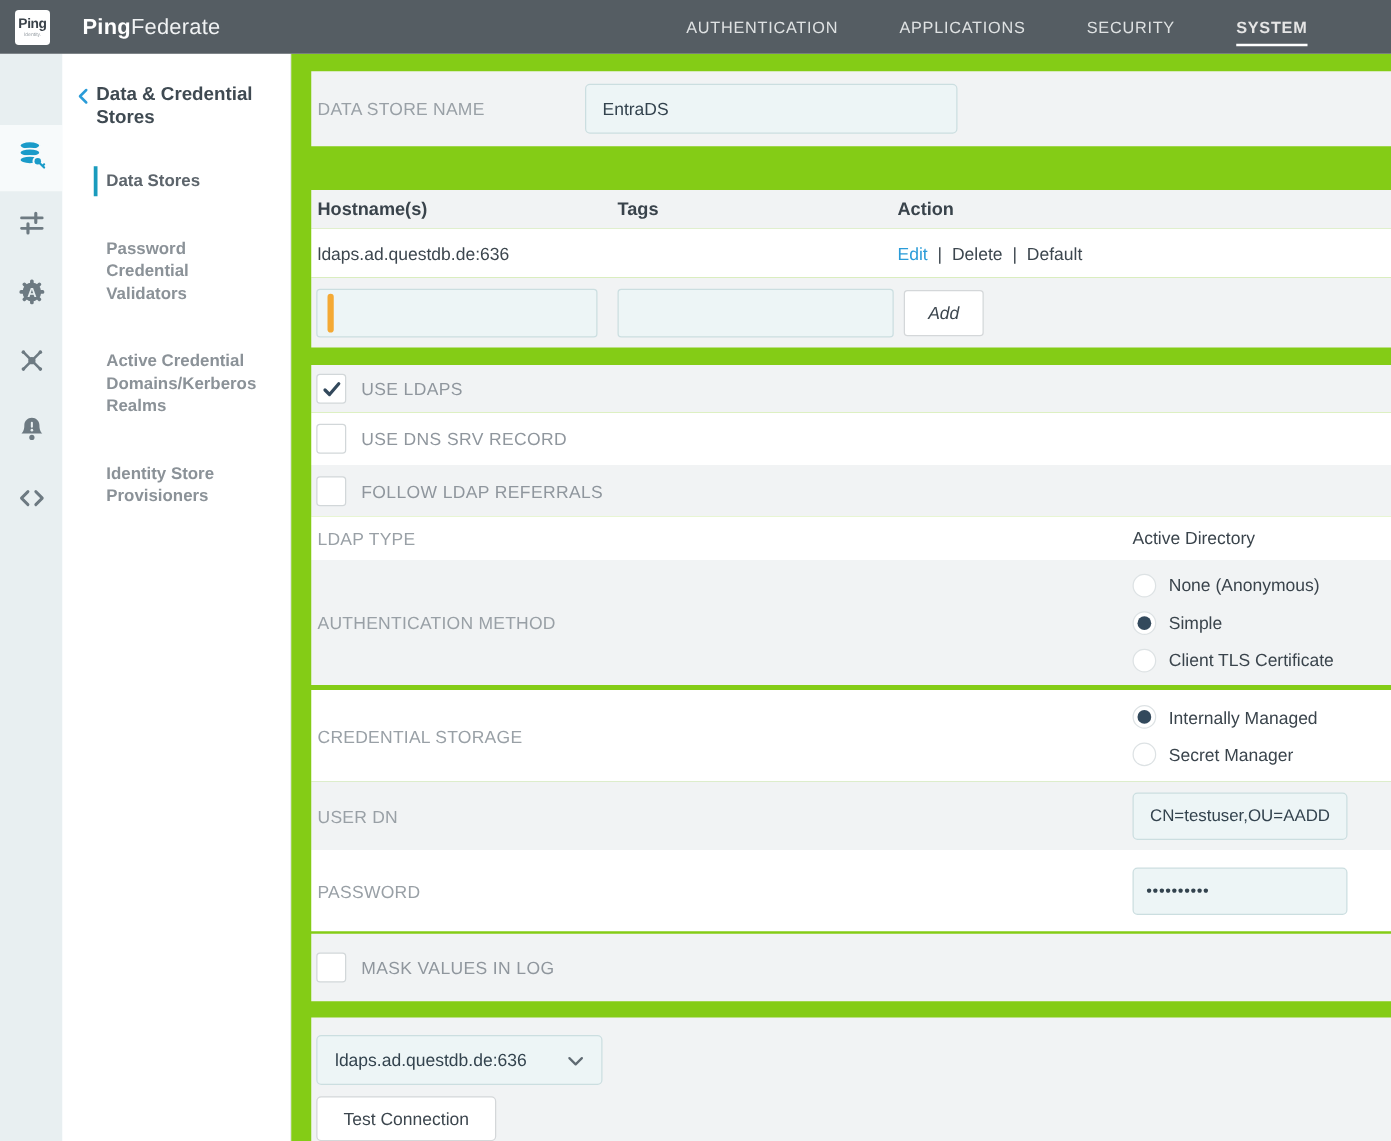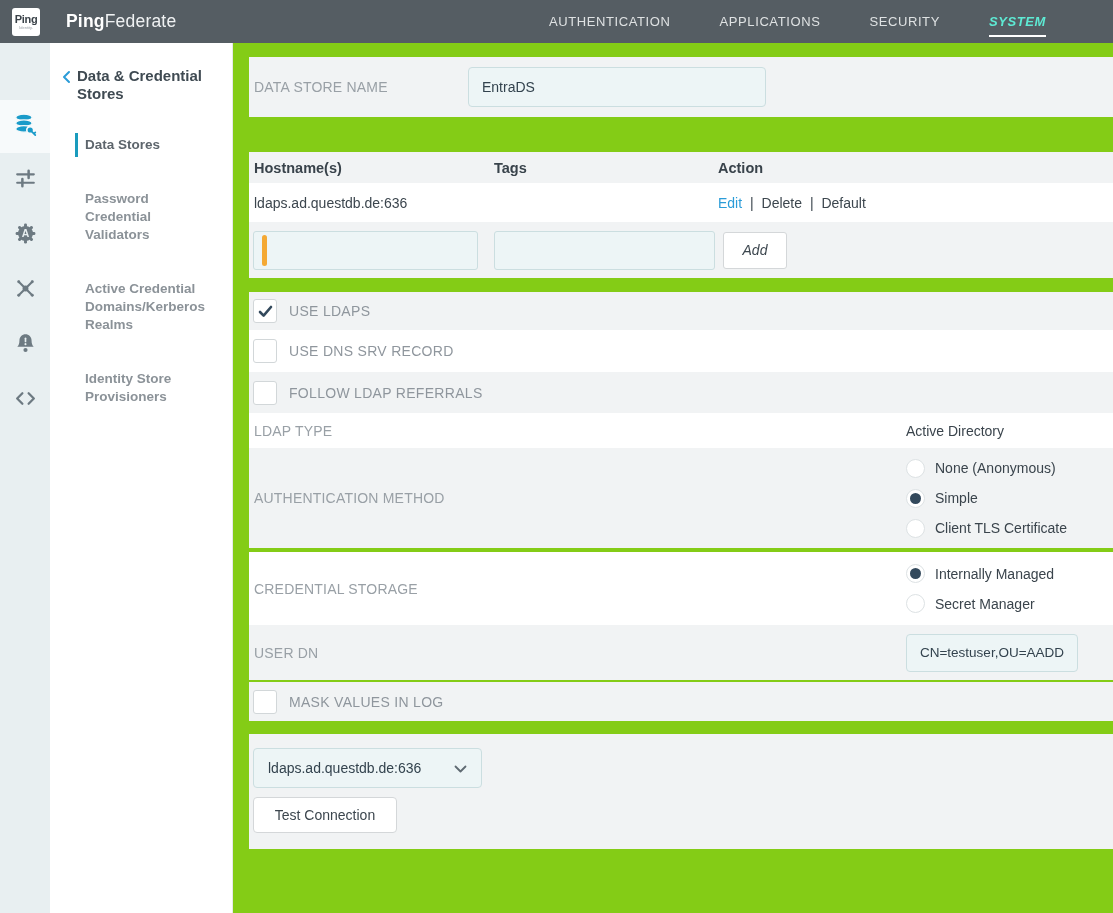--- a/index.html
+++ b/index.html
@@ -11,21 +11,21 @@
   
   .topnav{position:absolute;top:0;left:0;right:0;height:43px;background:#555d63;display:flex;align-items:center;z-index:5;}
   .logo-badge{width:28px;height:28px;background:#fff;border-radius:3px;margin-left:12px;display:flex;flex-direction:column;align-items:center;justify-content:center;line-height:1;}
   .logo-badge .t{font-size:11px;font-weight:bold;color:#3a4249;letter-spacing:-0.3px;}
   .logo-badge .s{font-size:4px;color:#9aa1a7;margin-top:1px;}
   .brand{margin-left:26px;font-size:17.5px;color:#fff;letter-spacing:0.2px;white-space:nowrap;}
   .brand .bold{font-weight:700;}
   .brand .light{font-weight:400;color:#f0f2f3;}
   .topnav nav{position:absolute;right:67px;top:0;height:43px;display:flex;gap:49px;align-items:stretch;}
   .nav-item{display:flex;align-items:center;font-size:13px;letter-spacing:0.6px;color:#dfe2e3;cursor:pointer;position:relative;}
-  .nav-item.active{color:#5eead4;font-weight:700;font-style:italic;}
+  .nav-item.active{color:#e5e5e5;font-weight:700;}
   .nav-item.active::after{content:"";position:absolute;left:0;right:0;bottom:6px;height:2.5px;background:#fff;}
   
   .iconrail{position:absolute;top:43px;left:0;width:50px;bottom:0;background:#e8eff1;padding-top:57px;box-sizing:border-box;}
   .rail-item{width:50px;height:55px;display:flex;align-items:center;justify-content:center;cursor:pointer;}
   .rail-item.active{height:53px;background:#f7fafb;}
   
   .subsidebar{position:absolute;top:43px;left:50px;width:183px;bottom:0;background:#fff;border-right:1px solid #e7e9ea;box-sizing:border-box;padding-top:24px;}
   .sb-head{display:flex;padding-left:11px;cursor:pointer;}
   .sb-chevron{flex:none;margin-top:3px;}
   .sb-title{margin-left:6px;font-size:15px;font-weight:700;color:#3f4a52;line-height:18px;width:138px;}
@@ -71,21 +71,21 @@
   #row-auth{height:100px;padding-left:5px;}
   #row-cred{margin-top:4px;height:73px;padding-left:5px;background:#fff;}
   .radio-opt{display:flex;align-items:center;height:30px;cursor:pointer;}
   .radio{width:19px;height:19px;border-radius:50%;background:#fff;border:1px solid #dde2e4;box-sizing:border-box;position:relative;flex:none;}
   .radio.selected::after{content:"";position:absolute;left:3px;top:3px;right:3px;bottom:3px;border-radius:50%;background:#33495c;}
   .radio-label{margin-left:10px;font-size:14px;color:#3a444c;}
   #row-userdn{height:55px;padding-left:5px;}
   #userdn-input{width:172px;height:38px;font-size:13.5px;padding:0 10px;text-align:center;}
   #row-pwd{height:65px;padding-left:5px;background:#fff;}
   #pwd-input{width:172px;height:38px;font-size:13px;padding:0 10px;letter-spacing:0.5px;}
-  #row-mask{margin-top:2px;height:39px;}
+  #row-mask{margin-top:2px;height:54px;}
   #row-test{margin-top:13px;height:115px;display:block;padding:14px 0 0 4px;}
   .dropdown{width:229px;height:40px;background:#edf5f6;border:1px solid #cbdee0;border-radius:4px;box-sizing:border-box;display:flex;align-items:center;justify-content:space-between;padding:0 14px;font-size:14px;color:#33434e;cursor:pointer;}
   #test-btn{display:block;margin-top:9px;width:144px;height:36px;border-radius:4px;}
 </style>
 </head>
 <body>
 
 <header class="topnav">
   <div class="logo-badge">
     <span class="t">Ping</span>
@@ -276,20 +276,26 @@
     </span>
   </div>
 
   <div class="row gray" id="row-userdn">
     <span class="field-label">USER DN</span>
     <span class="right-col">
       <input class="t-input" id="userdn-input" type="text" value="CN=testuser,OU=AADD" style="">
     </span>
   </div>
 
+  <div class="row" id="row-pwd">
+    <span class="field-label">PASSWORD</span>
+    <span class="right-col">
+      <input class="t-input" id="pwd-input" type="text" value="••••••••••" style="">
+    </span>
+  </div>
 
   <div class="row gray cb-row" id="row-mask">
     <span class="checkbox"></span>
     <span class="cb-label">MASK VALUES IN LOG</span>
   </div>
 
   <div class="row gray" id="row-test">
     <div class="dropdown">
       <span>ldaps.ad.questdb.de:636</span>
       <span>

